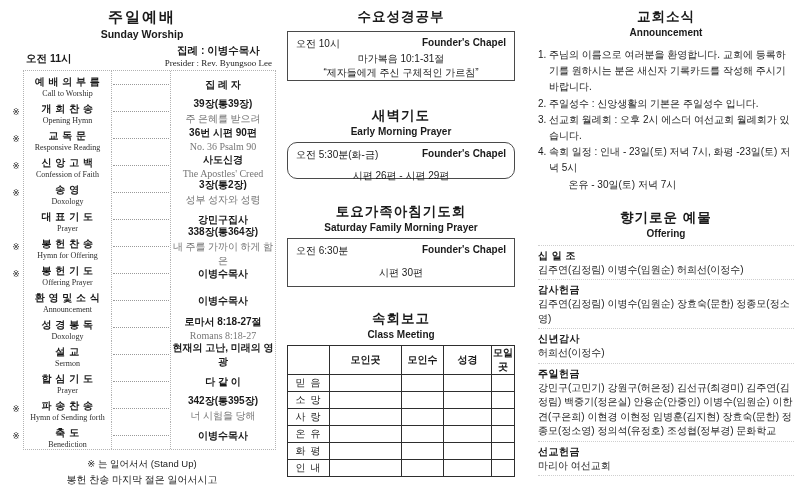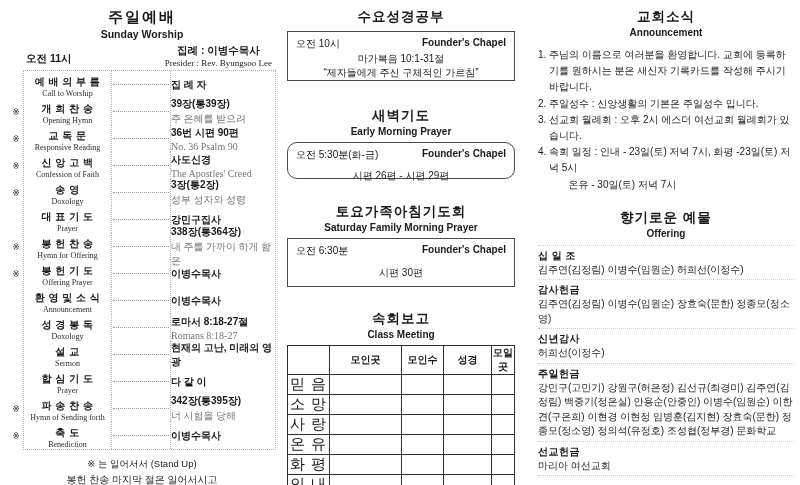--- a/index.html
+++ b/index.html
@@ -17,42 +17,42 @@
   .lw-presider .pk { font-size:10.5px; font-weight:bold; }
   .lw-presider .pe { font-size:9px; font-family:"Liberation Serif","DejaVu Serif",serif; }
 
   .worship-table { margin-left:15px; margin-top:2px; border:1px dotted #b3b3b3; }
   .wrow { display:flex; align-items:stretch; height:27px; position:relative; }
   .wmark { position:absolute; left:-14px; top:50%; transform:translateY(-50%); font-size:8.5px; width:12px; text-align:center; color:#222; }
   .wlabel { width:88px; border-right:1px dotted #b3b3b3; display:flex; flex-direction:column; justify-content:flex-end; text-align:center; }
   .wlabel .lk { font-size:10px; font-weight:bold; letter-spacing:0.5px; }
   .wlabel .le { font-size:8px; font-family:"Liberation Serif","DejaVu Serif",serif; color:#2d2d2d; margin-top:0px; }
   .wleader { width:56px; align-self:center; border-top:1.5px dotted #9a9a9a; margin:0 1px; }
-  .wvalue { flex:1; border-left:1px dotted #b3b3b3; display:flex; flex-direction:column; justify-content:center; }
+  .wvalue { flex:1; border-left:1px dotted #b3b3b3; display:flex; flex-direction:column; justify-content:center; text-align:center; }
   .wvalue .vm { font-size:10px; font-weight:bold; }
   .wvalue .vs { font-size:10px; color:#767676; font-family:"Liberation Serif","Liberation Sans",serif; margin-top:1px; }
 
   .foot-notes { margin-top:7px; text-align:center; font-size:10px; line-height:1.55; color:#222; }
   .foot-notes .f0 { font-size:9.5px; }
 
   
   .col-mid { position:absolute; left:287px; top:8px; width:228px; }
   .mid-sec .kr-title { font-size:13.5px; letter-spacing:1px; }
   .mid-sec .en-title { font-size:10px; }
   .mbox { border:1px solid #4a4a4a; margin-top:5px; padding:5px 8px 6px; }
   .mbox-top { display:flex; justify-content:space-between; align-items:flex-start; }
   .mbox-time { font-size:10px; }
   .mbox-place { font-size:10px; font-weight:bold; }
   .mbox-line { text-align:center; font-size:10px; margin-top:4px; }
   .mbox-line.q { font-size:10px; }
 
   .class-table { width:100%; border-collapse:collapse; margin-top:5px; }
   .class-table th, .class-table td { border:1px solid #2e2e2e; }
   .class-table thead th { font-size:10px; font-weight:bold; height:21px; text-align:center; }
-  .class-table tbody th { font-size:15px; font-weight:normal; letter-spacing:1px; text-align:center; }
+  .class-table tbody th { font-size:10px; font-weight:normal; letter-spacing:1px; text-align:center; }
   .class-table tbody tr { height:17px; }
   .ct-c0 { width:42px; } .ct-c1 { width:72px; } .ct-c2 { width:42px; } .ct-c3 { width:48px; }
 
   
   .col-right { position:absolute; left:538px; top:8px; width:256px; }
   .col-right .kr-title { font-size:13.5px; letter-spacing:1px; }
   .col-right .en-title { font-size:10px; }
   .ann-list { margin-top:9px; }
   .ann-item { display:flex; font-size:10px; line-height:1.62; }
   .ann-num { width:11px; flex:none; }

